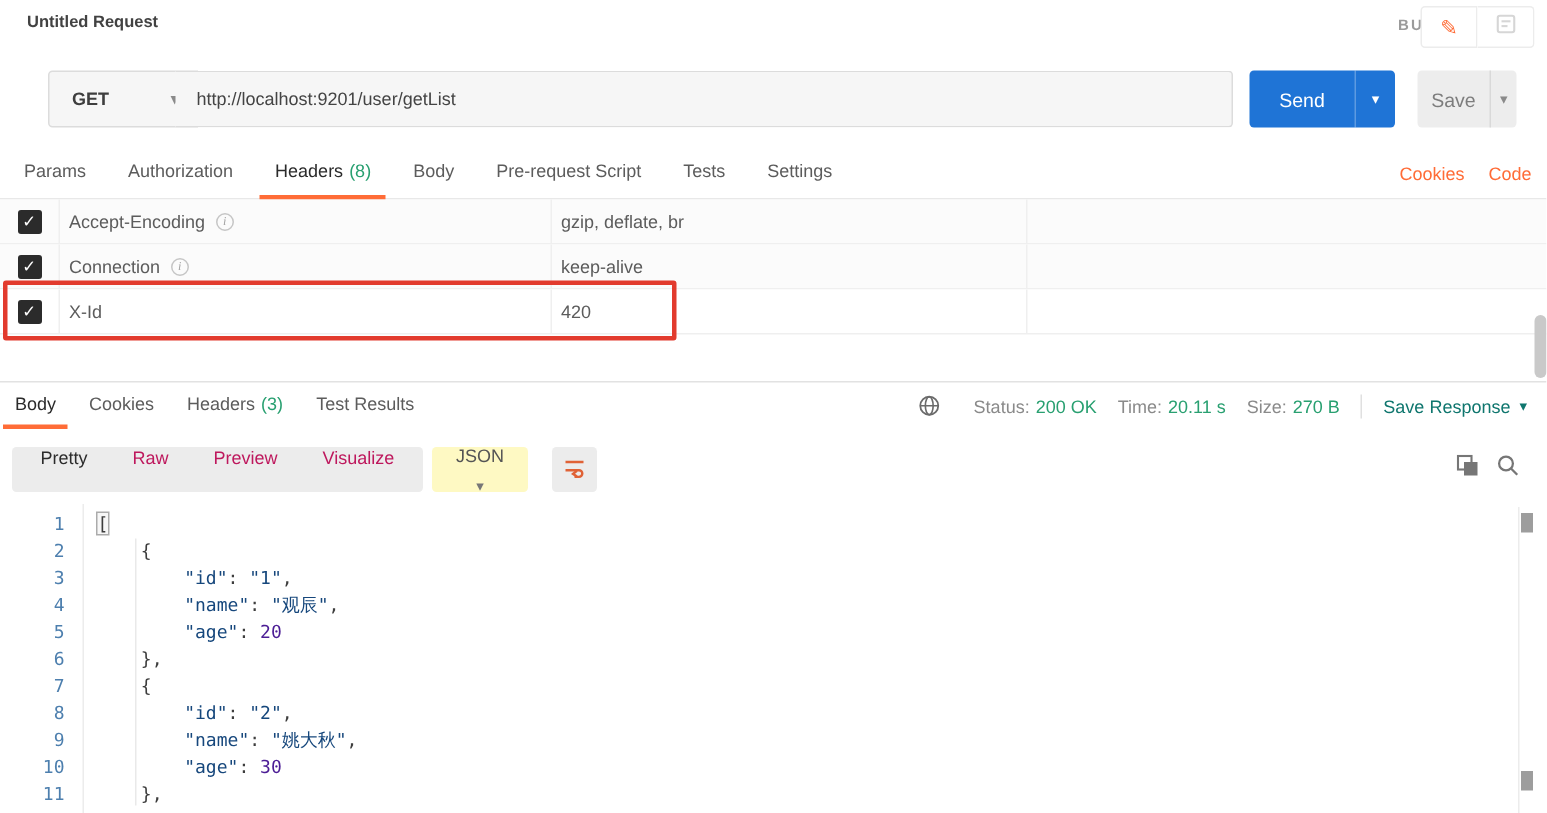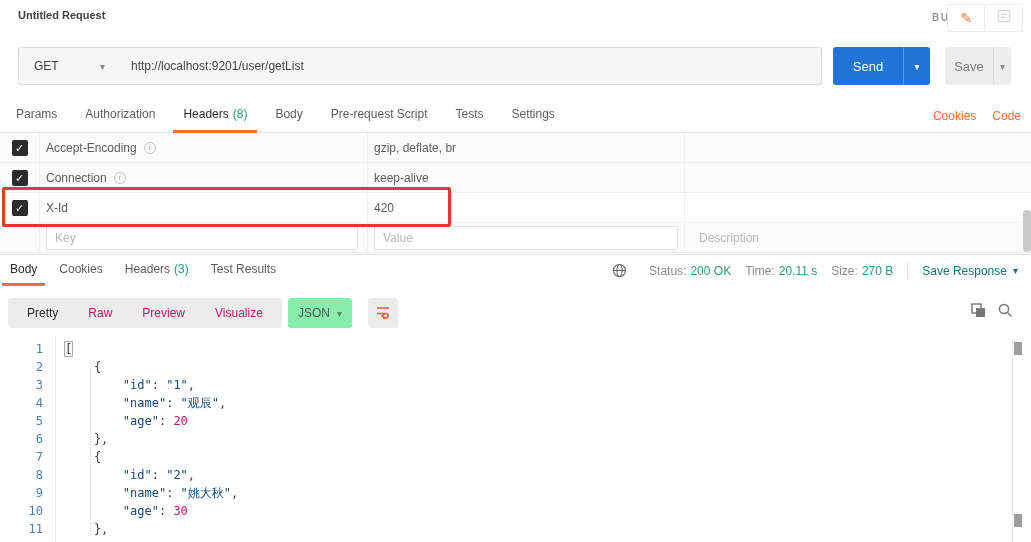--- a/index.html
+++ b/index.html
@@ -8,21 +8,21 @@
 
   
   .hdr-title { position:absolute; left:18px; top:9px; font-size:11px; font-weight:700; color:#424242; }
   .build-label { position:absolute; left:887px; top:12px; font-size:10px; letter-spacing:1.5px; color:#9b9b9b; font-weight:600;padding-left:45px; }
   .hdr-btns { position:absolute; left:947px; top:4px; display:flex; }
   .hdr-btn { width:38px; height:28px; border:1px solid #ececec; background:#fff; display:flex; align-items:center; justify-content:center; cursor:pointer; }
   .hdr-btn.edit { border-radius:3px 0 0 3px; color:#ff6c37; font-size:14px; }
   .hdr-btn.comment { border-radius:0 3px 3px 0; border-left:none; }
 
   
-  .method-select { position:absolute; left:18px; top:47px; width:100px; height:38px; background:#f6f6f6; border:1px solid #dcdcdc; border-radius:3px 0 0 3px; display:flex; align-items:center; padding:0 12px 0 15px; font-size:12px; color:#3e3e3e; cursor:pointer; }
+  .method-select { position:absolute; left:32px; top:47px; width:100px; height:38px; background:#f6f6f6; border:1px solid #dcdcdc; border-radius:3px 0 0 3px; display:flex; align-items:center; padding:0 12px 0 15px; font-size:12px; color:#3e3e3e; cursor:pointer;font-weight:bold; }
   .method-select .caret { margin-left:auto; color:#8a8a8a; font-size:10px; }
   .url-input { position:absolute; left:117px; top:47px; width:705px; height:38px; background:#f6f6f6; border:1px solid #dcdcdc; border-left:none; border-radius:0 3px 3px 0; font-size:12px; color:#444; padding:0 14px; outline:none; font-family:"Liberation Sans", sans-serif; }
   .send-btn { position:absolute; left:833px; top:47px; width:97px; height:38px; background:#1f74d6; border-radius:3px; display:flex; cursor:pointer; }
   .send-btn .main { width:70px; display:flex; align-items:center; justify-content:center; color:#fff; font-size:13px; font-weight:400; }
   .send-btn .drop { width:27px; display:flex; align-items:center; justify-content:center; color:#fff; font-size:10px; border-left:1px solid rgba(255,255,255,.28); }
   .save-btn { position:absolute; left:945px; top:47px; width:66px; height:38px; background:#ededed; border-radius:3px; display:flex; cursor:pointer; }
   .save-btn .main { width:48px; display:flex; align-items:center; justify-content:center; color:#7d7d7d; font-size:13px; }
   .save-btn .drop { width:18px; display:flex; align-items:center; justify-content:center; color:#8a8a8a; font-size:10px; border-left:1px solid #d9d9d9; }
 
   
@@ -59,40 +59,40 @@
   .resp-meta { position:absolute; right:13px; top:255px; height:31px; display:flex; align-items:center; font-size:12px; }
   .meta-group { display:flex; gap:4px; margin-right:14px; }
   .meta-label { color:#8a8a8a; }
   .meta-value { color:#29a071; }
   .meta-div { width:1px; height:16px; background:#e0e0e0; margin-right:14px; }
   .save-response { color:#0f766e; display:flex; align-items:center; gap:6px; cursor:pointer; }
   .save-response .caret { font-size:10px; }
   .globe { margin-right:22px; display:flex; cursor:pointer; }
 
   
-  .modes { position:absolute; left:8px; top:298px; height:30px; background:#ececec; border-radius:3px; display:flex; align-items:center; padding:0 4px; }
+  .modes { position:absolute; left:8px; top:298px; height:30px; background:#ececec; border-radius:3px; display:flex; align-items:flex-start; padding:0 4px; }
   .mode { padding:0 15px; font-size:12px; color:#be185d; cursor:pointer; }
   .mode.active { color:#2b2b2b; }
-  .fmt-select { position:absolute; left:288px; top:298px; width:64px; height:30px; background:#86efac; border-radius:3px; display:flex; align-items:center; justify-content:center; gap:7px; font-size:12px; color:#555; cursor:pointer; }
+  .fmt-select { position:absolute; left:288px; top:298px; width:64px; height:30px; background:#fef9c3; border-radius:3px; display:flex; align-items:center; justify-content:center; gap:7px; font-size:12px; color:#555; cursor:pointer;flex-direction:column; }
   .fmt-select .caret { font-size:10px; color:#777; }
   .wrap-btn { position:absolute; left:368px; top:298px; width:30px; height:30px; background:#ececec; border-radius:3px; display:flex; align-items:center; justify-content:center; cursor:pointer; }
   .copy-btn { position:absolute; left:970px; top:302px; cursor:pointer; }
   .search-btn { position:absolute; left:997px; top:302px; cursor:pointer; }
 
   
   .gutter-border { position:absolute; left:55px; top:336px; width:1px; height:206px; background:#ececec; }
   .indent-guide { position:absolute; left:90px; top:359px; width:1px; height:178px; background:#e9e9e9; }
   .code-lines { position:absolute; left:0; top:340px; font-family:"DejaVu Sans Mono", monospace; font-size:12px; line-height:18px; }
   .code-line { display:flex; height:18px; white-space:pre; }
   .ln { width:43px; flex:none; text-align:right; color:#4d7fae; }
   .lt { margin-left:22px; }
   .t-p { color:#3d3d3d; }
   .t-k { color:#16477c; }
   .t-s { color:#16477c; }
-  .t-n { color:#be185d; }
+  .t-n { color:#4c1d95; }
   .t-b { color:#3d3d3d; background:#f7f7f7; box-shadow:0 0 0 1px #ababab; }
   .code-sb-track { position:absolute; left:1012px; top:338px; width:1px; height:204px; background:#ececec; }
   .code-sb-a { position:absolute; left:1014px; top:342px; width:8px; height:13px; background:#9d9d9d; cursor:pointer; }
   .code-sb-b { position:absolute; left:1014px; top:514px; width:8px; height:13px; background:#9d9d9d; cursor:pointer; }
 </style>
 </head>
 <body>
 
 <div class="hdr-title">Untitled Request</div>
 <div class="build-label">BUILD</div>
@@ -190,32 +190,20 @@
       <div class="c-check">
         <span class="cb">✓</span>
       </div>
       <div class="c-key">
         <span>X-Id</span>
       </div>
       <div class="c-val">
         <span>420</span>
       </div>
       <div class="c-desc"></div>
-    </div>
-    <div class="h-row">
-      <div class="c-check"></div>
-      <div class="c-key">
-        <input class="ph-input" placeholder="Key" style="width: 312px;">
-      </div>
-      <div class="c-val">
-        <input class="ph-input" placeholder="Value" style="width: 304px;">
-      </div>
-      <div class="c-desc">
-        <input class="ph-input noborder" placeholder="Description" style="width: 320px;">
-      </div>
     </div>
   </div>
 <div class="annot-box"></div>
 <div class="tbl-sb"></div>
 <div class="sep"></div>
 
 <div class="resp-tabs" id="response-tabs">
     <div class="resp-tab active">
       <span>Body</span>
     </div>

